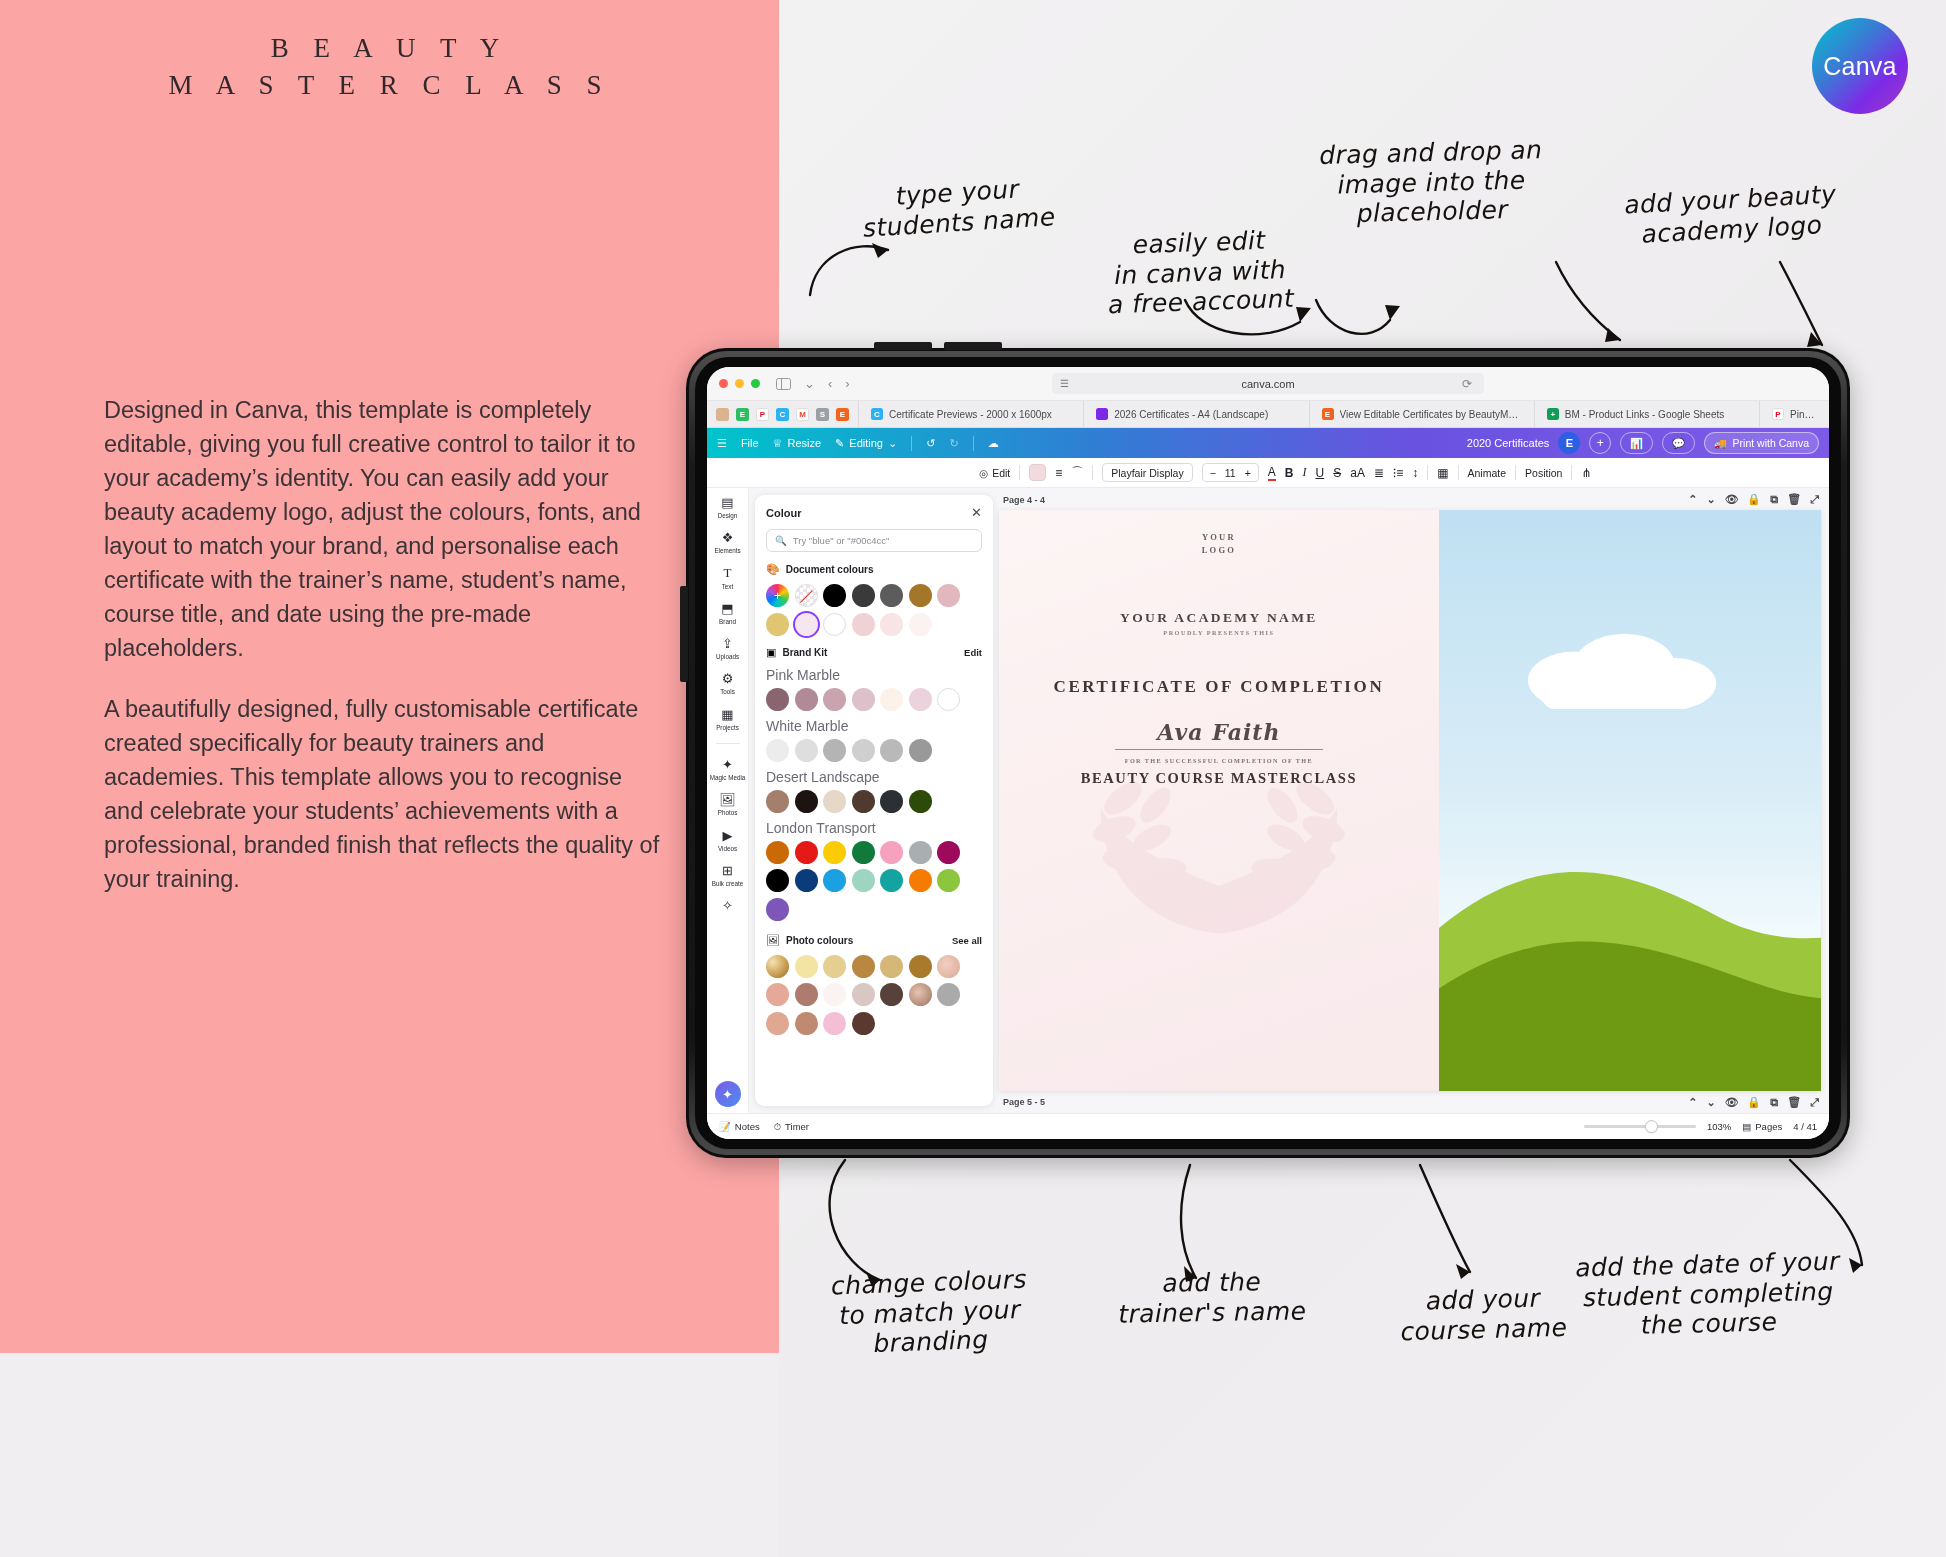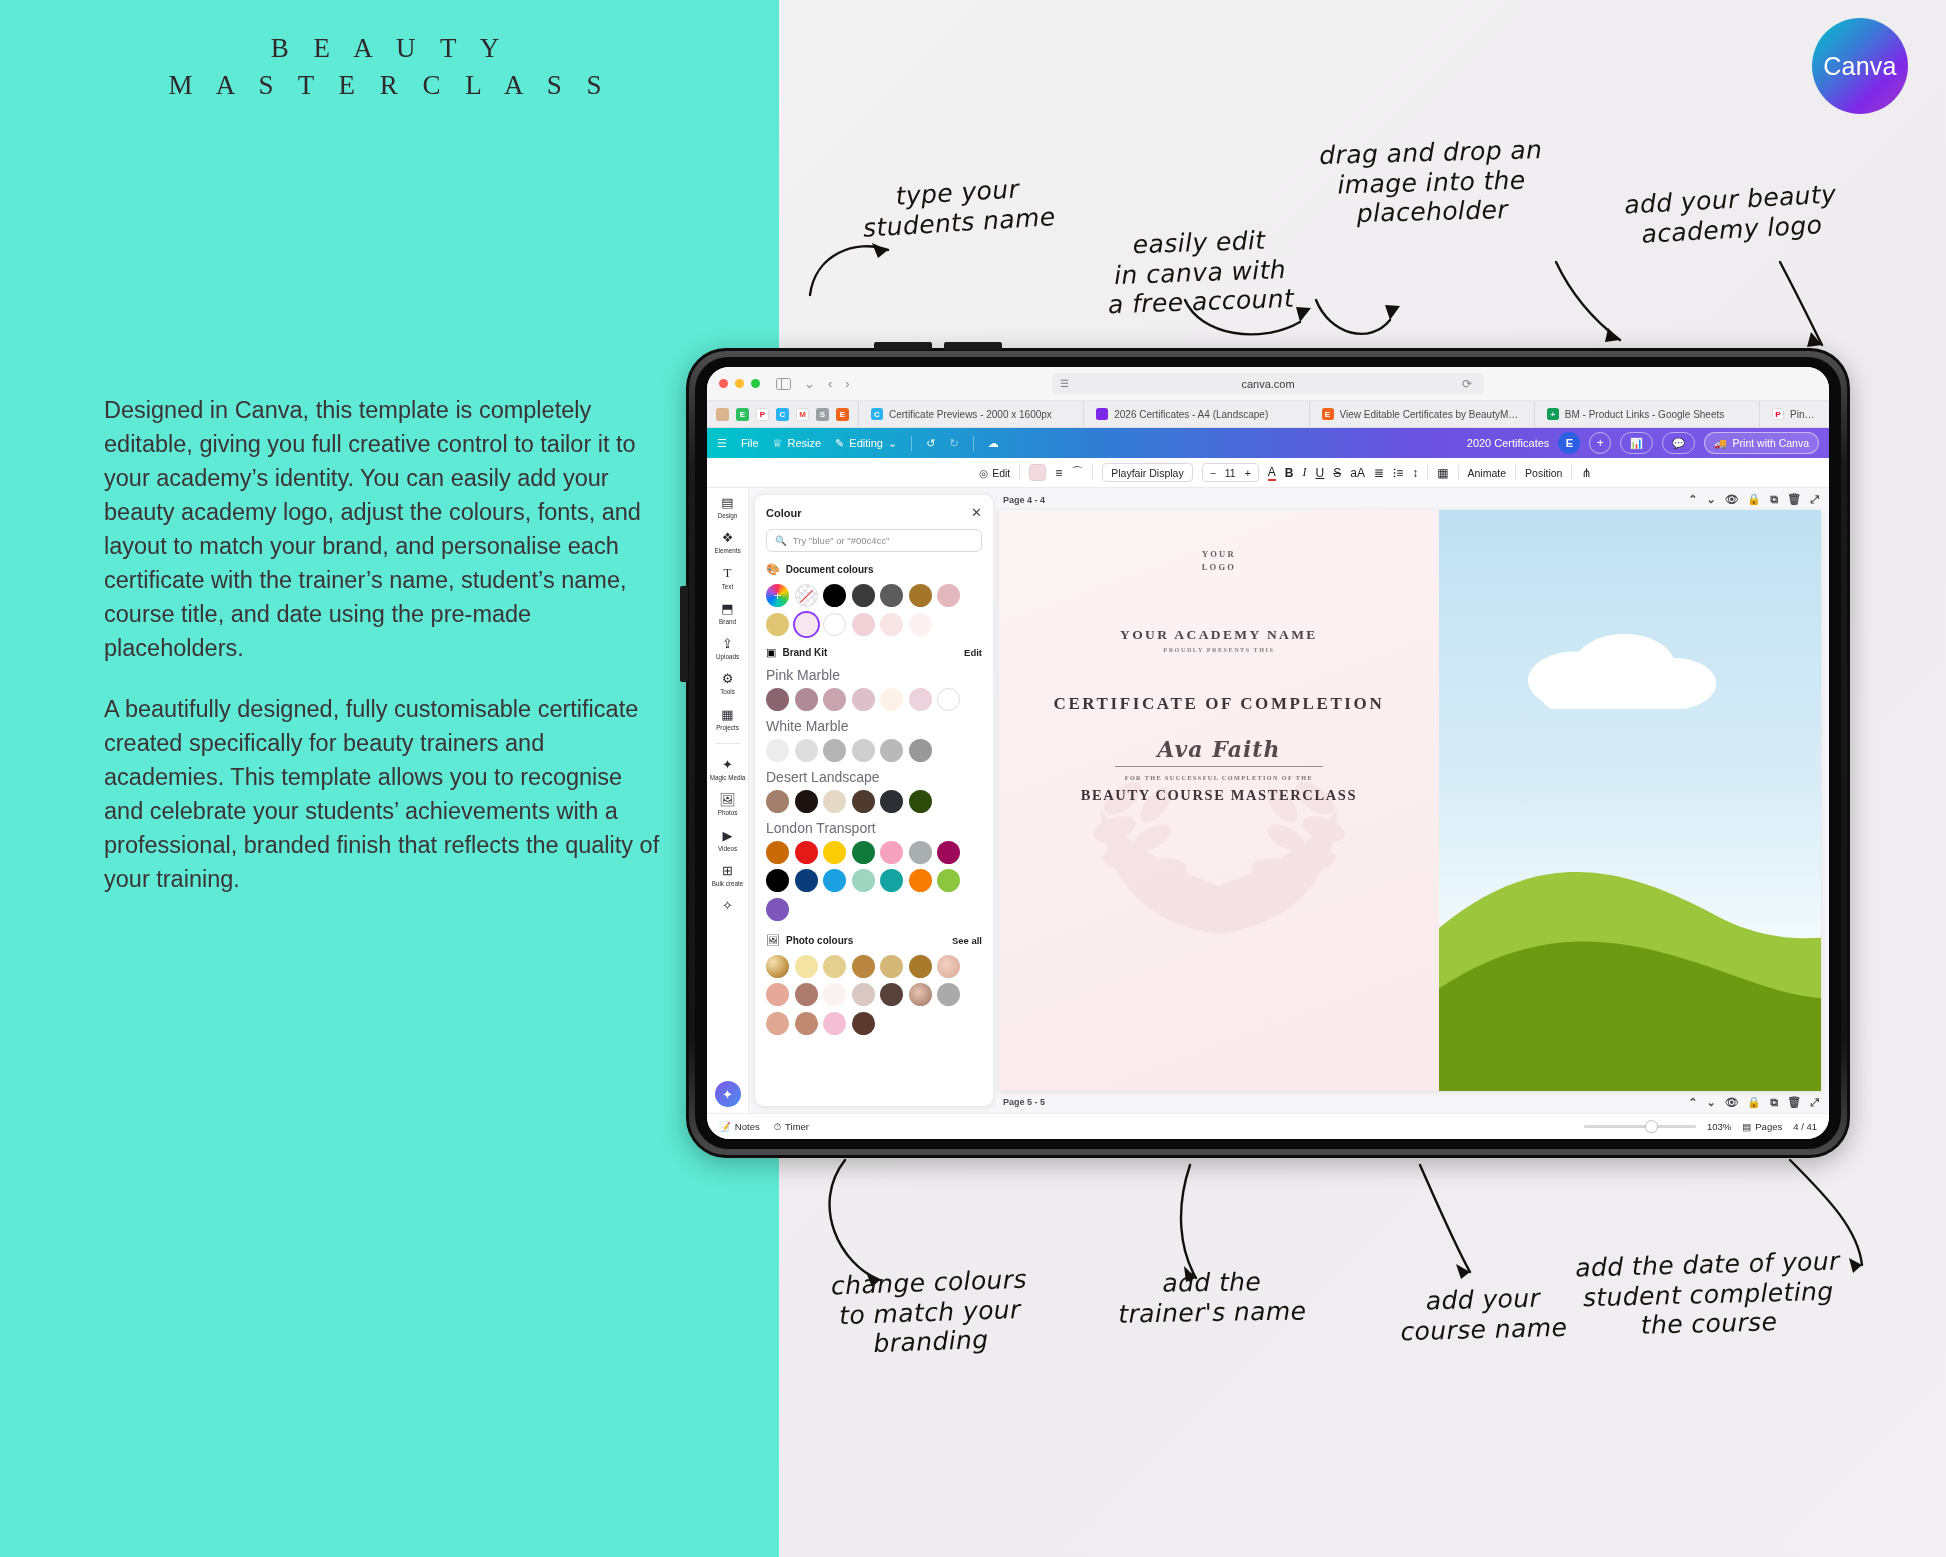--- a/index.html
+++ b/index.html
@@ -7,22 +7,22 @@
   body {
     font-family: "Liberation Sans", sans-serif;
     background: #f0eef0;
     position: relative;
     overflow: hidden;
   }
 
   
   #left-panel {
     position: absolute; left: 0; top: 0;
-    width: 779px; height: 1557px;
-    background: #5eead4;
+    width: 779px; height: 1353px;
+    background: #fca5a5;
   }
   #brand-title {
     position: absolute; top: 30px; left: 0; width: 779px;
     text-align: center;
     font-family: "Liberation Serif", serif;
     font-size: 27px; letter-spacing: 9px;
     color: #30282a; line-height: 1.38;
     white-space: pre-line;
   }
   #included-heading {
@@ -238,21 +238,21 @@
     background: linear-gradient(160deg,#fdf5f5 0%,#fbeff0 40%,#f9eaec 100%);
     position:relative; overflow:hidden;
     display:flex; flex-direction:column; align-items:center;
     font-family:"Liberation Serif", serif; color:#55494b;
   }
   #laurel {
     position:absolute; left:50%; top:54%; transform:translate(-50%,-50%);
     width:78%; opacity:.40;
   }
   .cert-txt { position:relative; z-index:2; text-align:center; }
-  #c-logo { margin-top:38px; font-size:8.5px; letter-spacing:2.2px; line-height:1.5; white-space:pre-line; color:#6a5c5e;}
+  #c-logo { margin-top:21px; font-size:8.5px; letter-spacing:2.2px; line-height:1.5; white-space:pre-line; color:#6a5c5e;}
   #c-academy { margin-top:53px; font-size:13.5px; letter-spacing:2.4px; color:#4e4244;}
   #c-presents { margin-top:3px; font-size:6.2px; letter-spacing:1.5px; color:#8e8082;}
   #c-title { margin-top:41px; font-size:17px; letter-spacing:2.6px; color:#3f3436;}
   #c-name { margin-top:22px; font-family:"DejaVu Serif", serif; font-style:italic;
             font-size:22px; color:#57494b; letter-spacing:1px;}
   #c-rule1 { width:208px; height:1px; background:#9a8c8e; margin:4px auto 0; position:relative; z-index:2;}
   #c-forthe { margin-top:7px; font-size:6.2px; letter-spacing:1.4px; color:#7e7072;}
   #c-course { margin-top:6px; font-size:14.5px; letter-spacing:1.6px; color:#3f3436;}
   #c-bottom { position:absolute; left:0; right:0; bottom:22px; display:flex;
               justify-content:space-around; z-index:2; padding:0 26px;}

